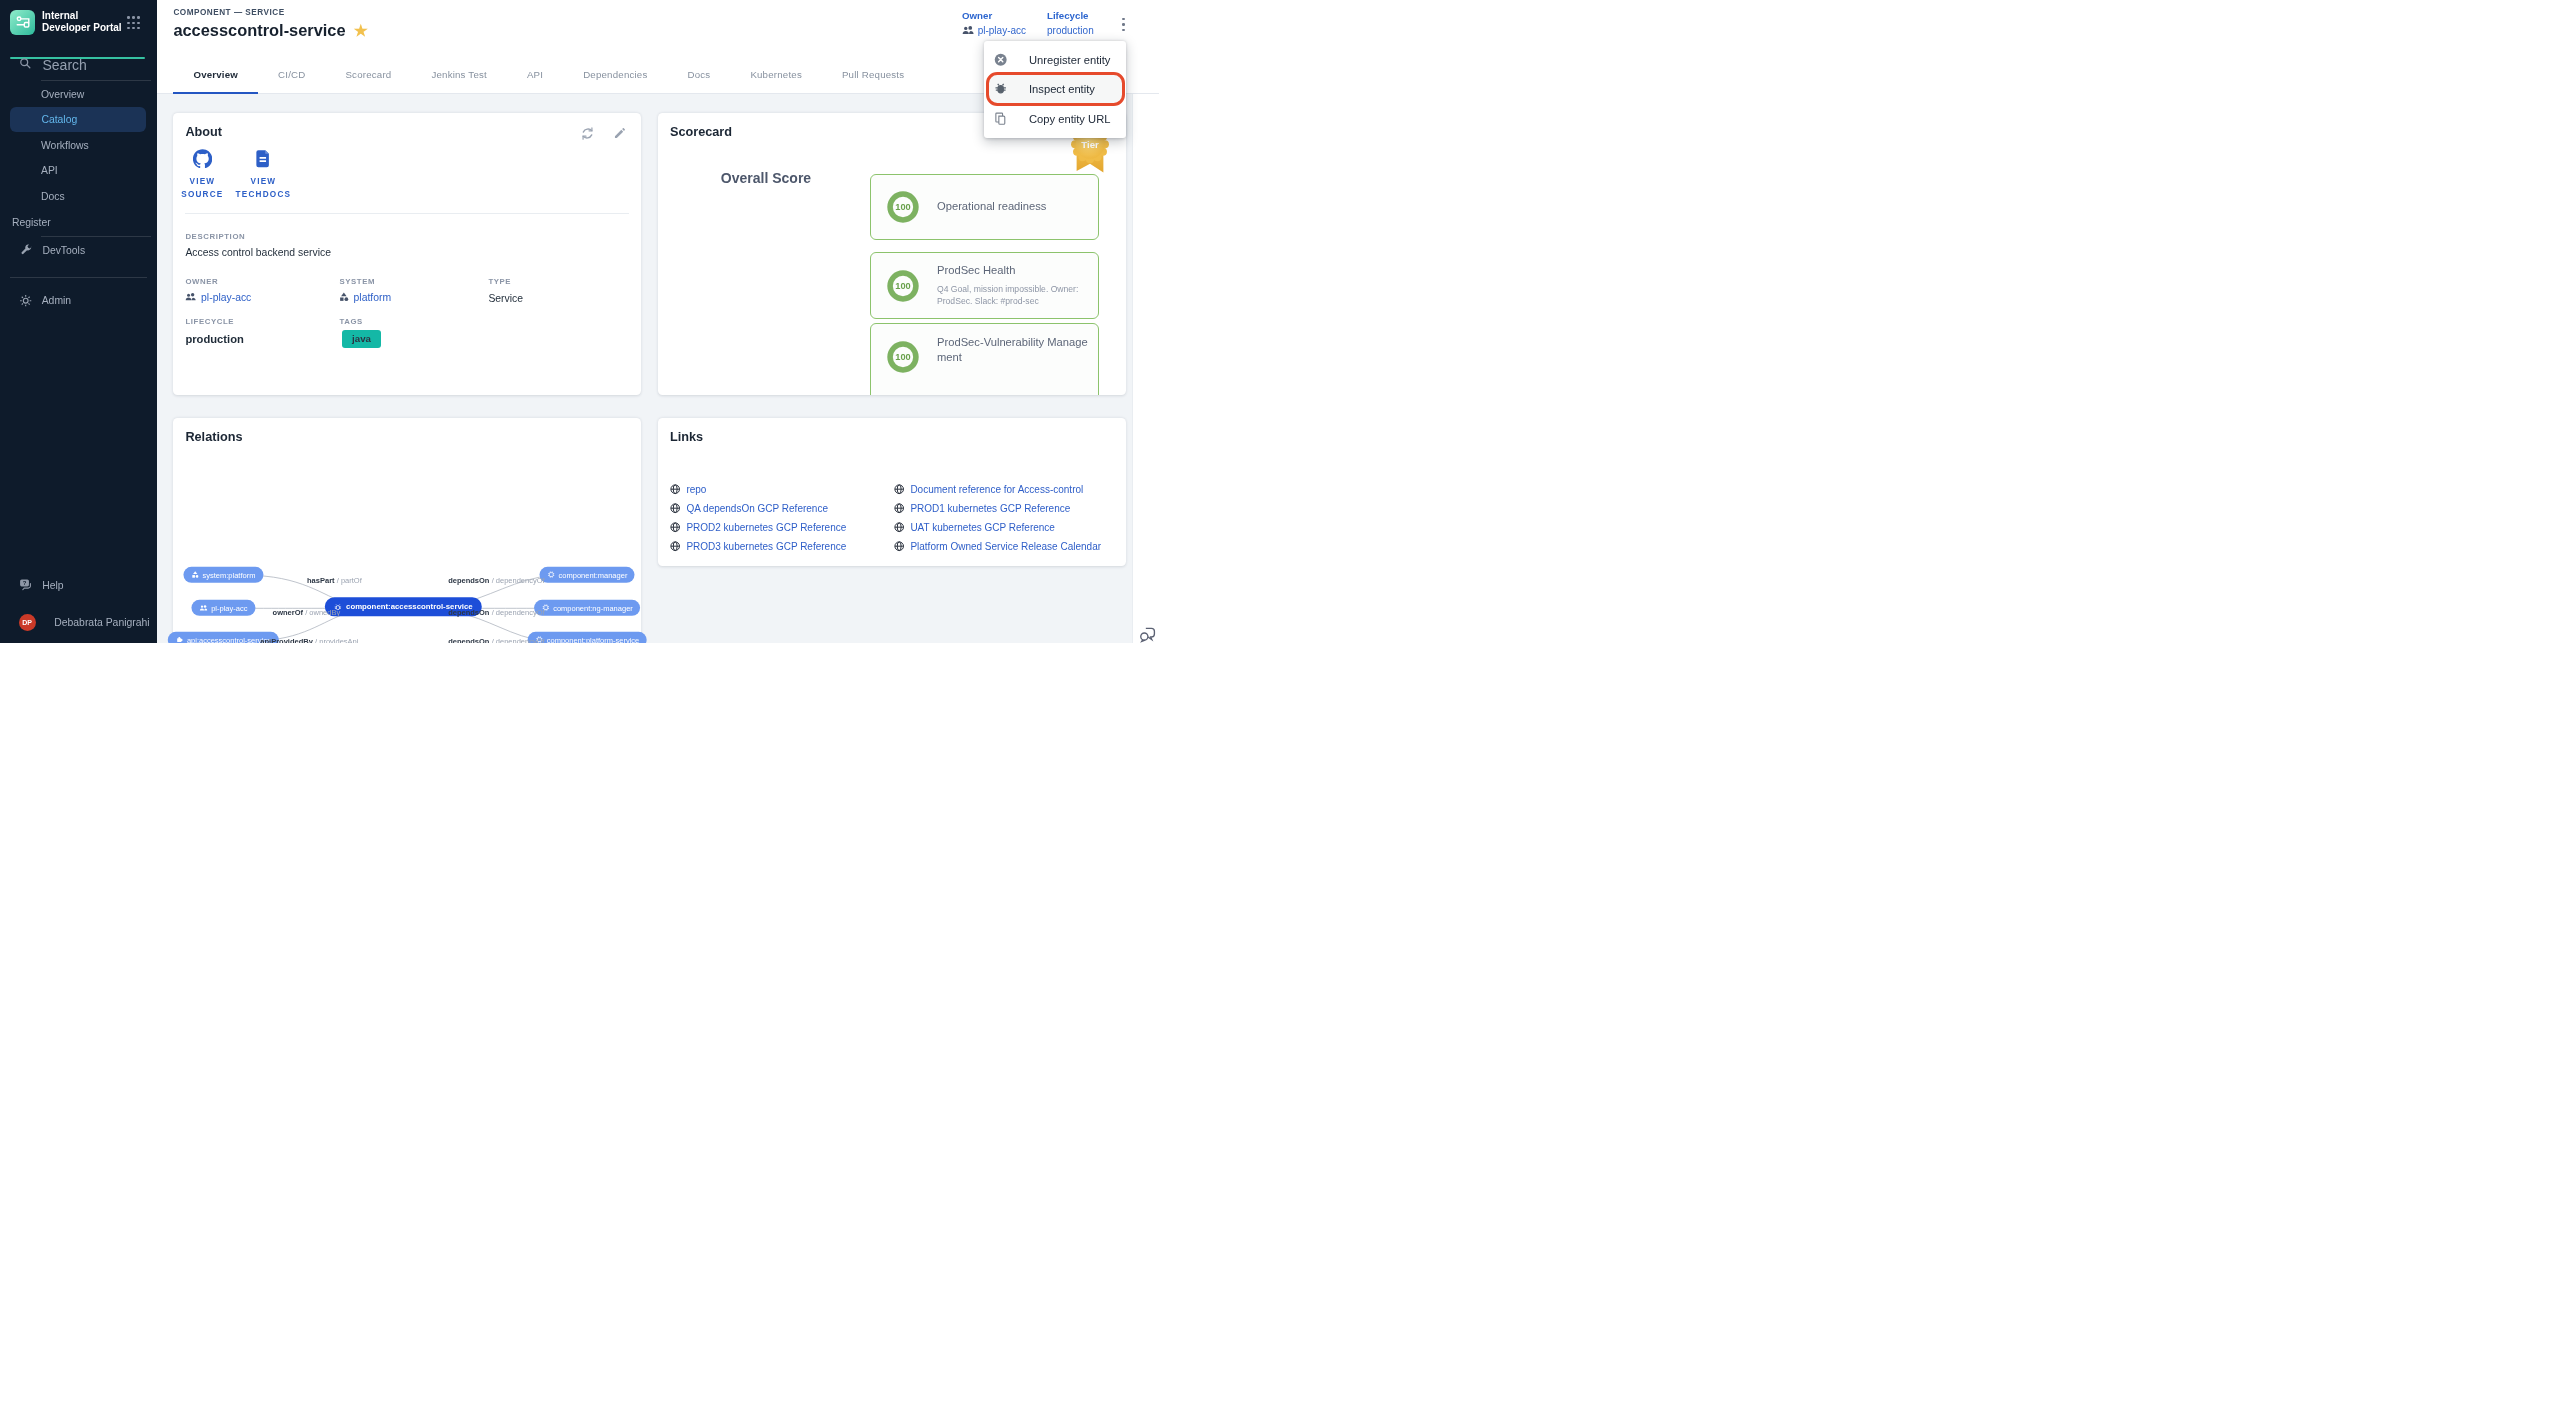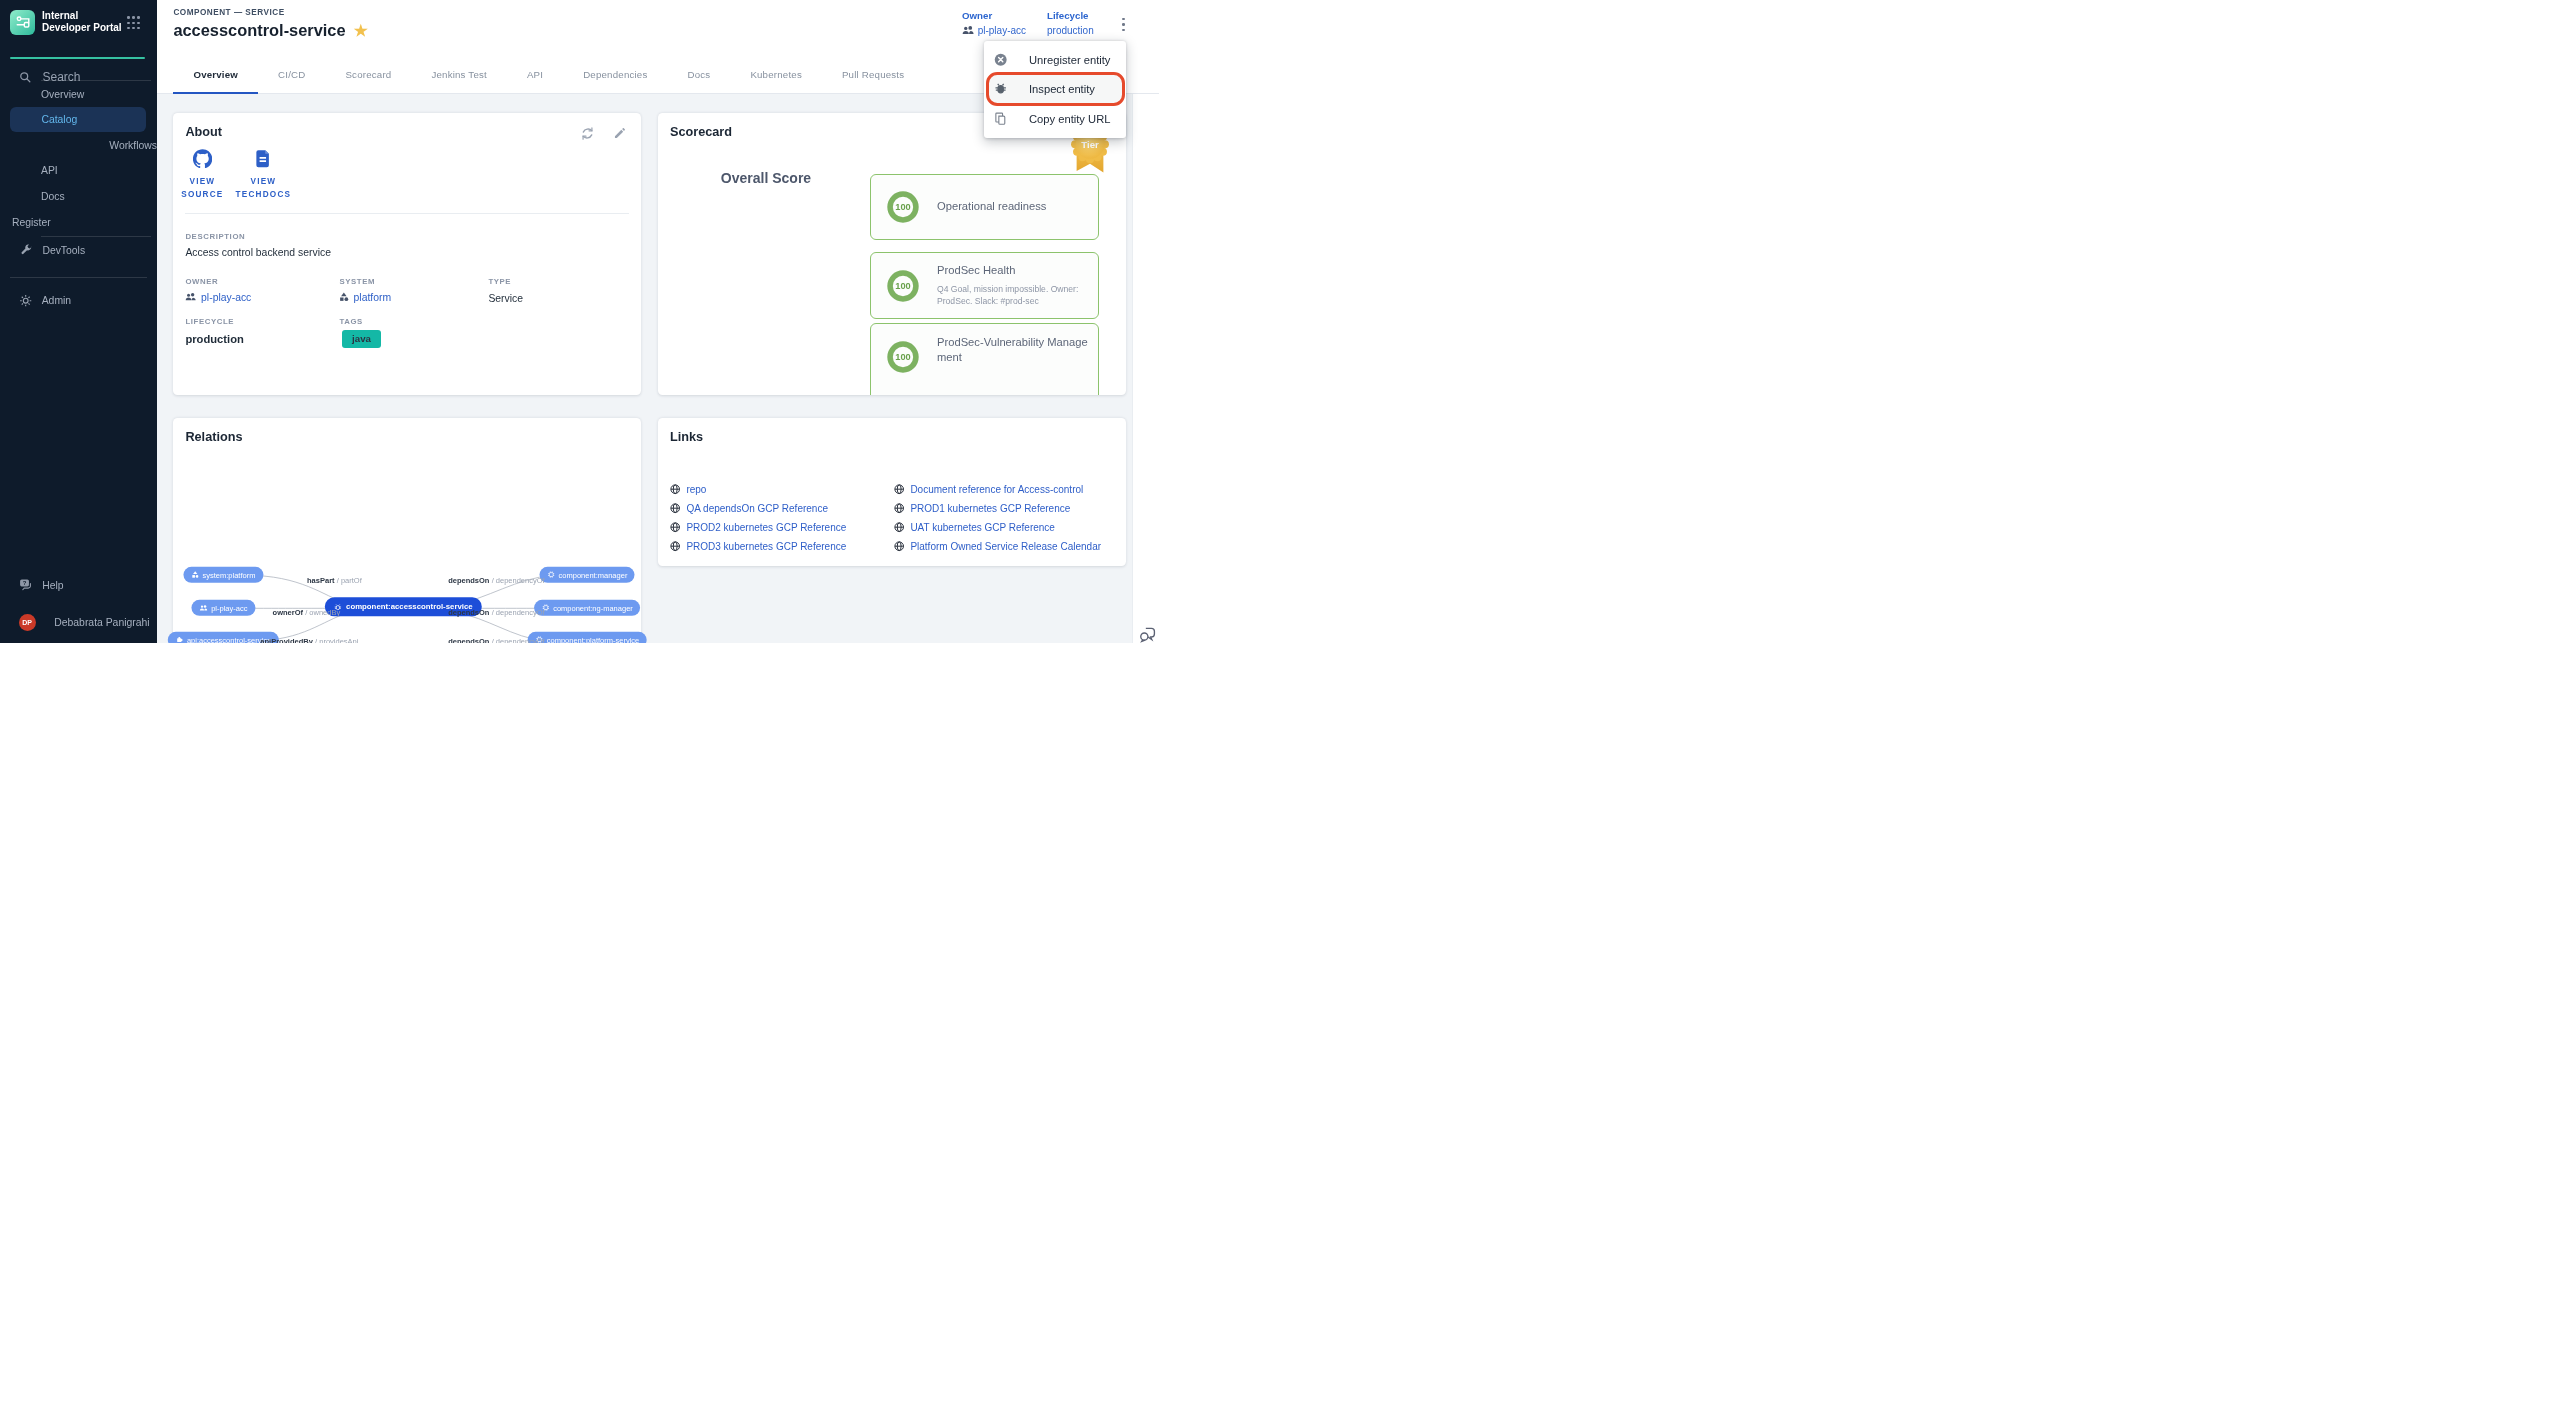--- a/index.html
+++ b/index.html
@@ -9,22 +9,22 @@
 
   
   .sidebar { position:absolute; left:0; top:0; width:157px; height:100%; background:#0e1b2b; z-index:40; }
   .brand { position:absolute; left:10.4px; top:9.7px; display:flex; gap:6.7px; align-items:center; }
   .logo { width:25px; height:25px; border-radius:6px; background:linear-gradient(135deg,#90edcb,#2db99b);
     display:flex; align-items:center; justify-content:center; flex:none; }
   .brand-title { color:#fff; font-size:10px; font-weight:700; line-height:1.25; width:83px; }
   .grid-icon { position:absolute; left:127px; top:16.4px; display:grid; grid-template-columns:repeat(3,1fr); gap:2.6px; cursor:pointer; }
   .grid-icon i { width:2.6px; height:2.6px; border-radius:50%; background:#8b95a6; }
   .teal-line { position:absolute; left:10.4px; right:12px; top:57px; height:2.2px; background:#36c2a2; border-radius:1.5px; }
-  .search-row { position:absolute; left:18.6px; top:66px; height:18px; display:flex; align-items:flex-end; gap:11.2px;
-    color:#95a0b0; font-size:12px; cursor:pointer; }
+  .search-row { position:absolute; left:18.6px; top:57px; height:18px; display:flex; align-items:flex-start; gap:11.2px;
+    color:#95a0b0; font-size:14px; cursor:pointer; }
   .sb-div { position:absolute; height:0.7px; background:rgba(255,255,255,.13); }
   .nav-item { position:absolute; left:0; width:157px; height:25px; line-height:25px; padding-left:41px;
     color:#a6b0bf; font-size:10.4px; cursor:pointer; }
   .nav-item.active { left:10.4px; width:136px; border-radius:6px; background:#1b3356; color:#63b7ec; padding-left:31px; }
   .tool-item { position:absolute; display:flex; align-items:center; gap:9.7px; color:#a6b0bf; font-size:10.4px; cursor:pointer; }
   .avatar { width:17px; height:17px; border-radius:50%; background:#cb3a28; color:#fff; font-size:7px; font-weight:700;
     display:flex; align-items:center; justify-content:center; flex:none; }
 
   
   .main { position:absolute; left:157px; top:0; right:0; bottom:0; background:#fff; }
@@ -134,21 +134,21 @@
       <svg width="12.7" height="12.7" viewBox="0 0 17 17" fill="none" stroke="#8b95a5" stroke-width="1.7" stroke-linecap="round">
         <circle cx="7" cy="7" r="4.6"></circle>
           <path d="M10.6,10.6 L14.5,14.5"></path>
       </svg>
       <span>Search</span>
     </div>
     <div class="sb-div" style="left:41px; right:6px; top:80px;"></div>
 
     <div class="nav-item" style="top:82px;">Overview</div>
     <div class="nav-item active" style="top:107px;">Catalog</div>
-    <div class="nav-item" style="top:133px;text-align:right;">Workflows</div>
+    <div class="nav-item" style="top:133px;">Workflows</div>
     <div class="nav-item" style="top:158px;">API</div>
     <div class="nav-item" style="top:184px;">Docs</div>
     <div class="nav-item" style="top:210px;padding-left:12px;">Register</div>
 
     <div class="sb-div" style="left:41px; right:6px; top:236px;"></div>
 
     <div class="tool-item" style="left:20px; top:244px;">
       <svg width="12.7" height="12.7" viewBox="0 0 16 16" fill="#99a3b1">
         <path d="M13.9 3.2a3.8 3.8 0 0 1-5 4.6L4.6 12.1a1.5 1.5 0 1 1-2.1-2.1l4.3-4.3a3.8 3.8 0 0 1 4.6-5l-2 2 .9 2.1 2.1.9 2-2z"></path>
       </svg>

